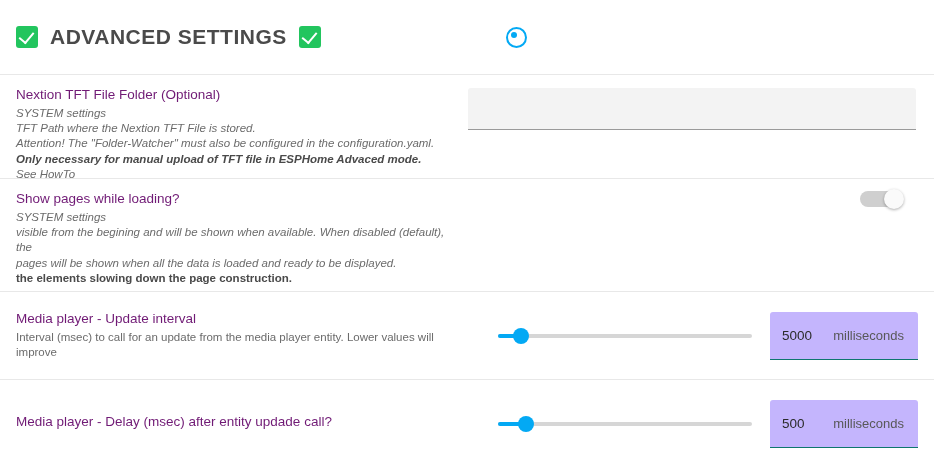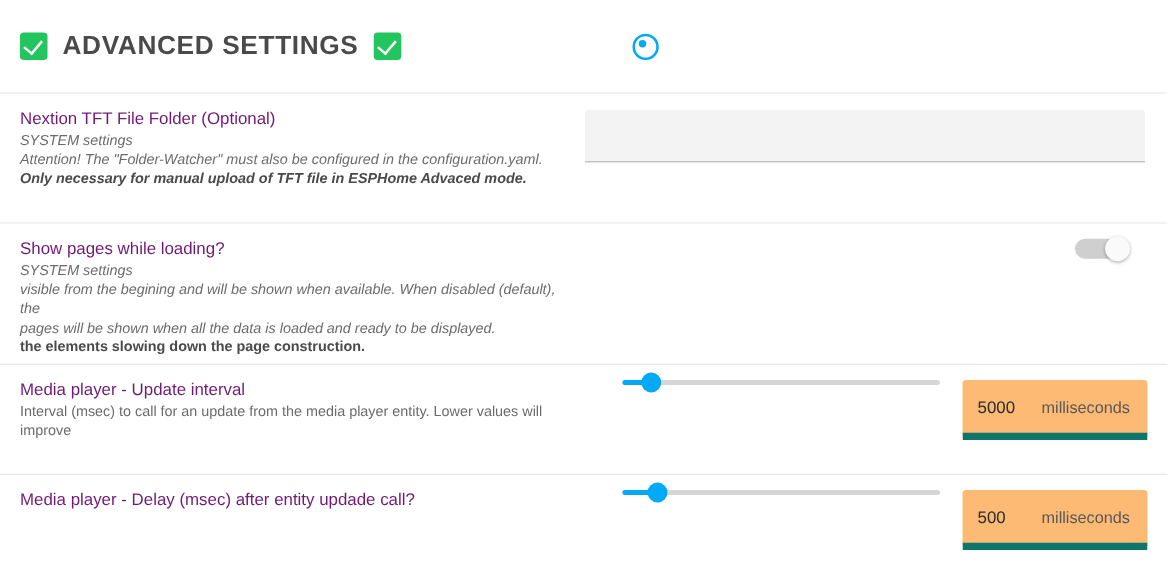--- a/index.html
+++ b/index.html
@@ -150,21 +150,21 @@
     right: -2px;
     top: -2px;
     width: 20px;
     height: 20px;
     border-radius: 50%;
     background: #fafafa;
     box-shadow: 0 1px 3px rgba(0,0,0,0.32);
   }
 
   
-  .row-slider { height: 88px; }
+  .row-slider { height: 88px; align-items: center; }
   .slider-area {
     flex: 1 1 auto;
     display: flex;
     align-items: center;
     padding: 0 18px 0 30px;
   }
   .slider {
     position: relative;
     width: 100%;
     height: 4px;
@@ -184,22 +184,22 @@
     top: -6px;
     width: 16px;
     height: 16px;
     border-radius: 50%;
     background: #03a9f4;
     transform: translateX(-8px);
   }
   .numfield {
     width: 148px;
     height: 48px;
-    background: #fdba74;
-    border-bottom: 6px solid #0f766e;
+    background: #c4b5fd;
+    border-bottom: 1px solid #0f766e;
     border-radius: 3px 3px 0 0;
     display: flex;
     align-items: center;
     justify-content: space-between;
     padding: 0 14px 0 12px;
     box-sizing: border-box;
     flex: 0 0 auto;
   }
   .numfield .num {
     font-size: 13.5px;
@@ -223,22 +223,24 @@
     <div class="radio-wrap">
       <div class="radio"></div>
     </div>
   </div>
 
   <div class="row row-folder">
     <div class="row-left">
       <div class="label">Nextion TFT File Folder (Optional)</div>
       <div class="desc">
         <div class="it">SYSTEM settings</div>
+        <div class="it">TFT Path where the Nextion TFT File is stored.</div>
         <div class="it">Attention! The "Folder-Watcher" must also be configured in the configuration.yaml.</div>
         <div class="ib">Only necessary for manual upload of TFT file in ESPHome Advaced mode.</div>
+        <div class="it">See HowTo</div>
       </div>
     </div>
     <div class="row-right">
       <input class="textfield" type="text" value="" style="">
     </div>
   </div>
 
   <div class="row row-toggle">
     <div class="row-left">
       <div class="label">Show pages while loading?</div>

